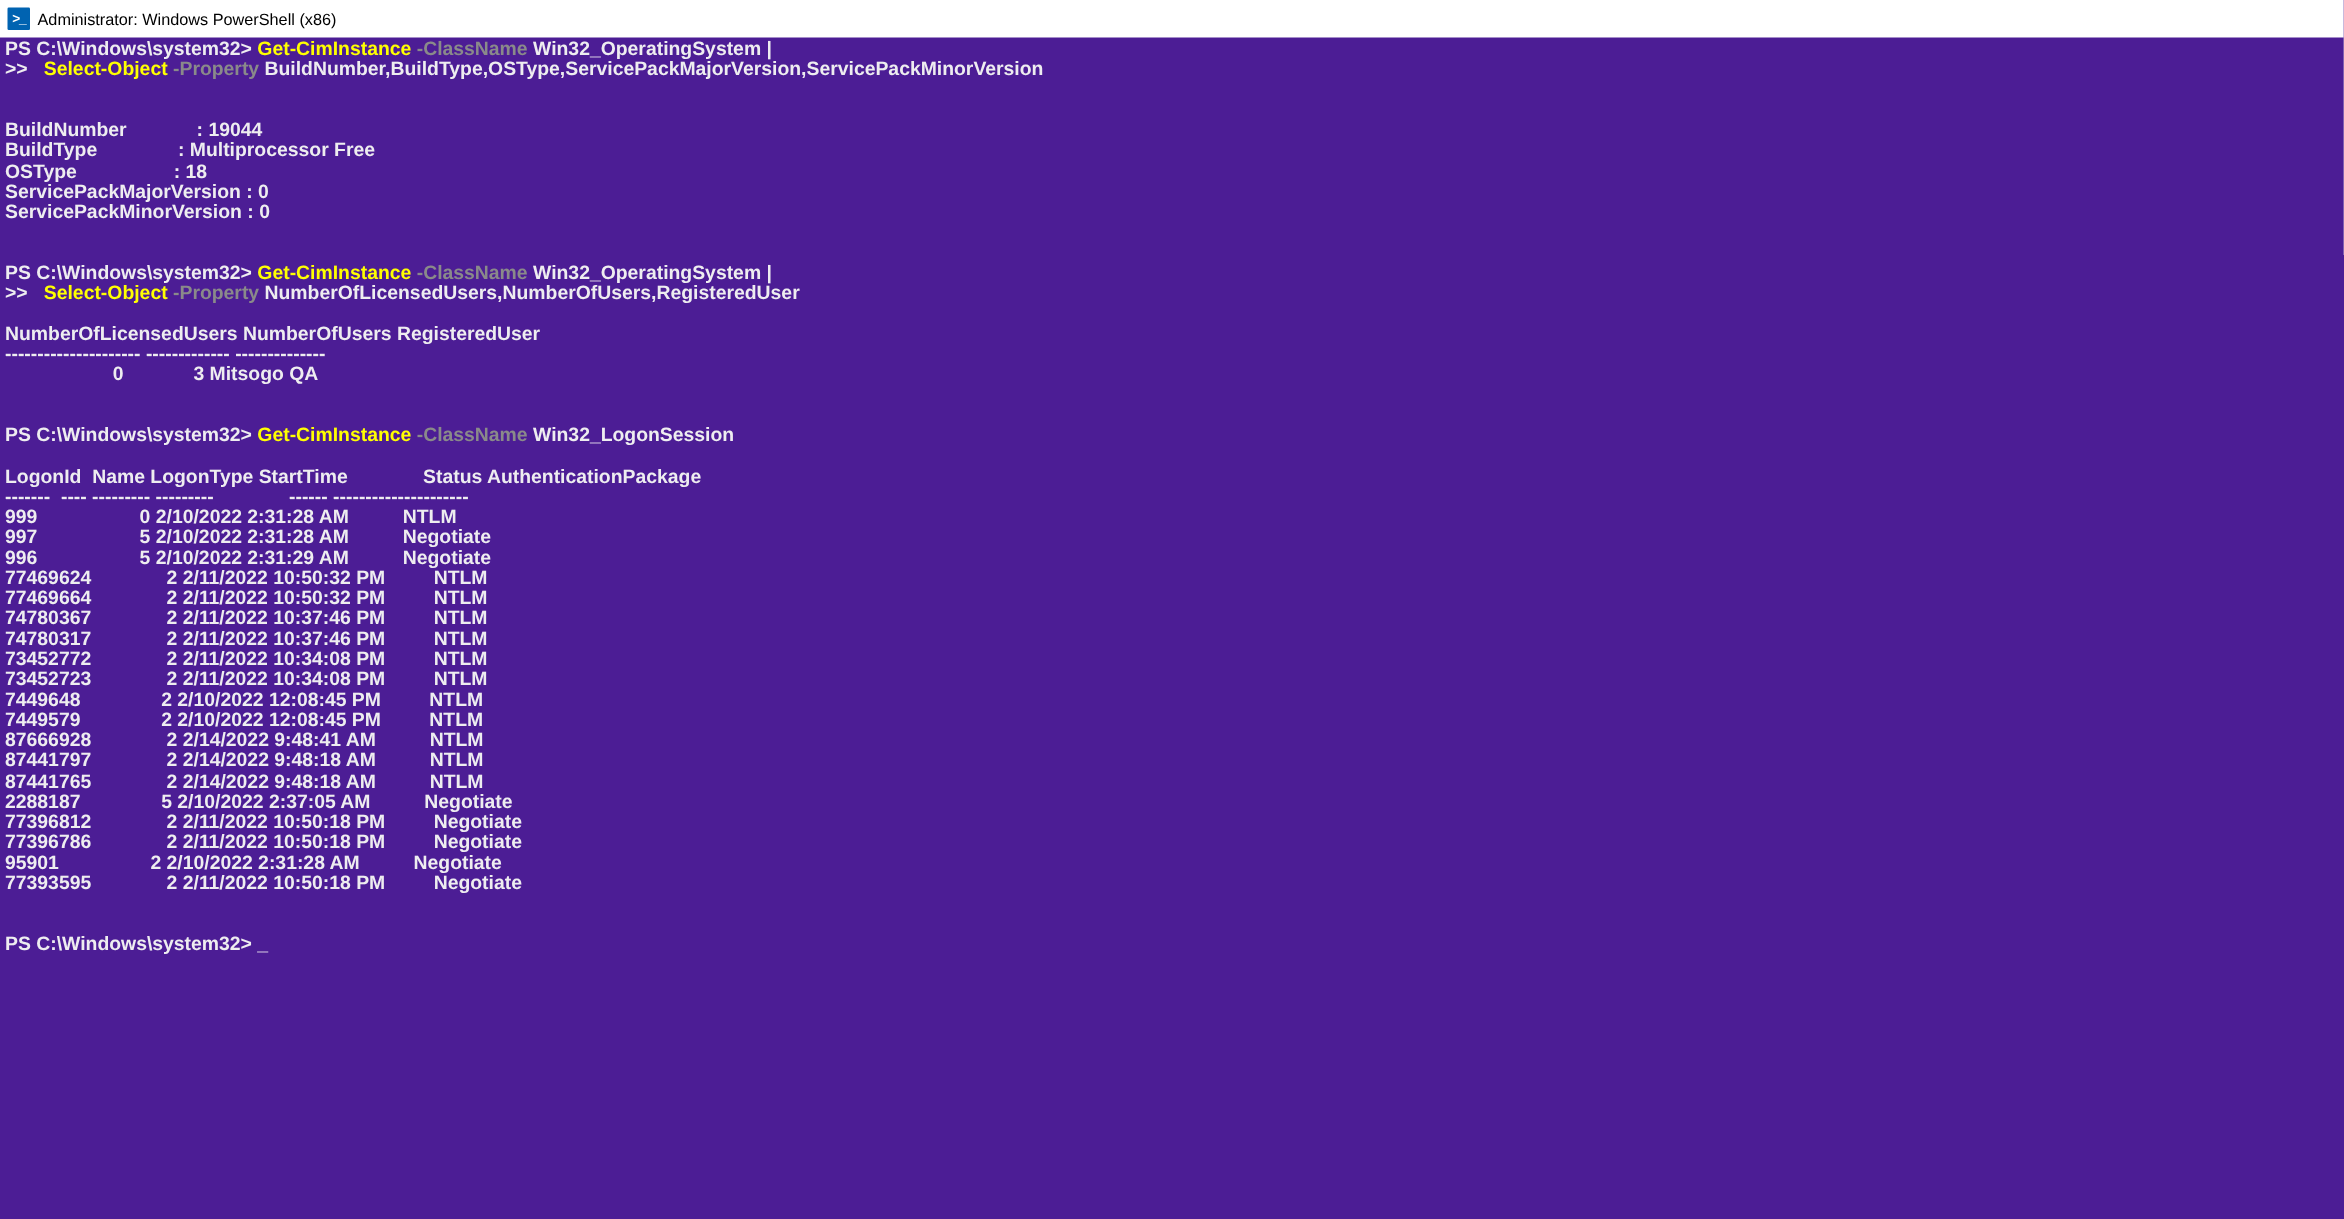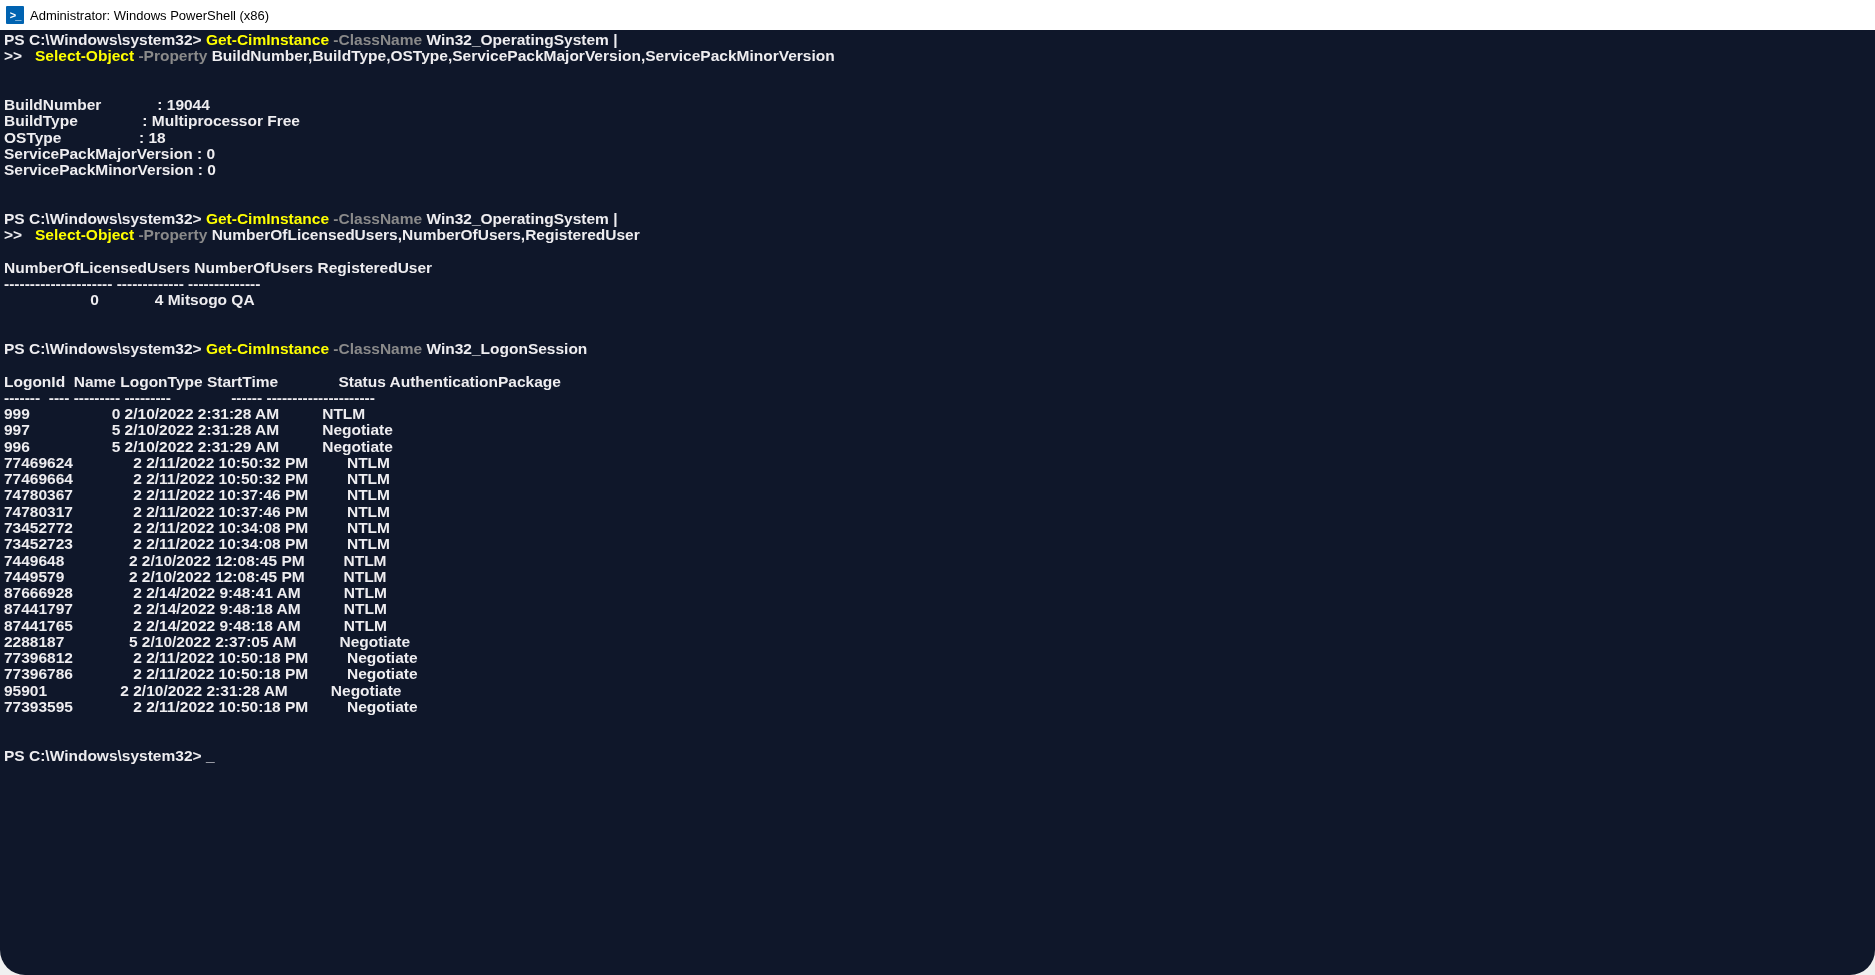--- a/index.html
+++ b/index.html
@@ -6,24 +6,23 @@
     body {
       font-family: "Segoe UI", Tahoma, sans-serif;
       background: #f0f0f0;
       width: 1875px;
       height: 975px;
       overflow: hidden;
     }
     .window {
       width: 100%;
       height: 100%;
-      background: #0f172a;
+      background: #4c1d95;
       display: flex;
       flex-direction: column;
-      border-radius: 25px;
     }
     .titlebar {
       background: #ffffff;
       height: 30px;
       display: flex;
       align-items: center;
       padding: 0 6px;
       font-size: 13px;
       color: #000;
       flex-shrink: 0;
@@ -76,21 +75,21 @@
 OSType                  : 18
 ServicePackMajorVersion : 0
 ServicePackMinorVersion : 0</span>
 
 
 <span class="c-prompt">PS C:\Windows\system32&gt;</span> <span class="c-cmd">Get-CimInstance</span> <span class="c-param">-ClassName</span> <span class="c-arg">Win32_OperatingSystem</span> <span class="c-arg">|</span>
 <span class="c-prompt">&gt;&gt;</span>   <span class="c-cmd">Select-Object</span> <span class="c-param">-Property</span> <span class="c-arg">NumberOfLicensedUsers,NumberOfUsers,RegisteredUser</span>
 
 <span id="table2-out" class="c-arg">NumberOfLicensedUsers NumberOfUsers RegisteredUser
 --------------------- ------------- --------------
-                    0             4 Mitsogo QA</span>
+                    0             3 Mitsogo QA</span>
 
 
 <span class="c-prompt">PS C:\Windows\system32&gt;</span> <span class="c-cmd">Get-CimInstance</span> <span class="c-param">-ClassName</span> <span class="c-arg">Win32_LogonSession</span>
 
 <span id="table3-out" class="c-arg">LogonId  Name LogonType StartTime              Status AuthenticationPackage
 -------  ---- --------- ---------              ------ ---------------------
 999                   0 2/10/2022 2:31:28 AM          NTLM
 997                   5 2/10/2022 2:31:28 AM          Negotiate
 996                   5 2/10/2022 2:31:29 AM          Negotiate
 77469624              2 2/11/2022 10:50:32 PM         NTLM

